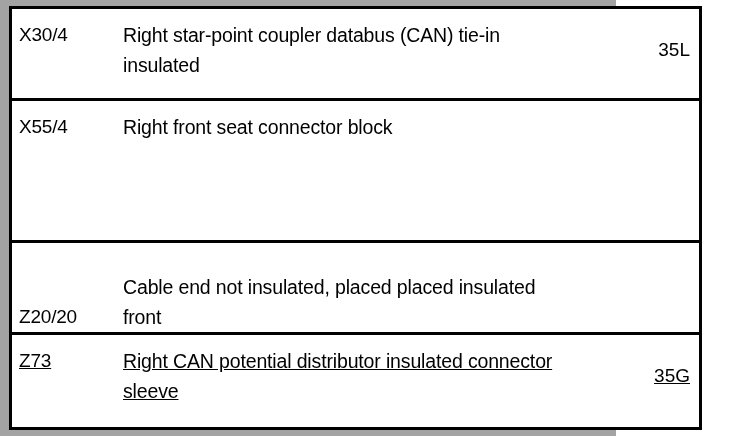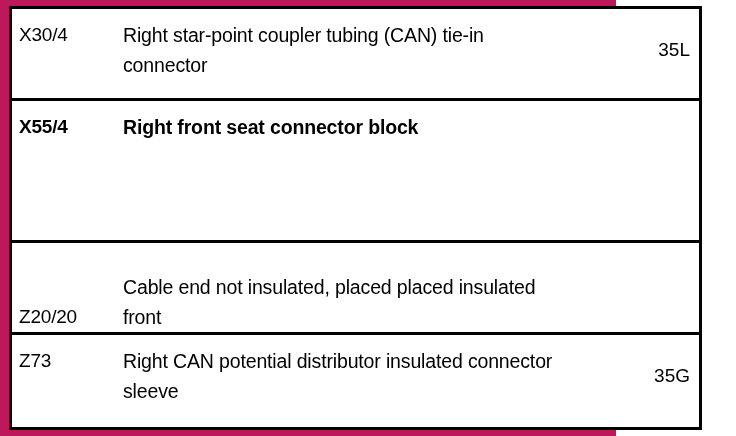--- a/index.html
+++ b/index.html
@@ -13,21 +13,21 @@
     height: 436px;
     overflow: hidden;
     font-family: "Liberation Sans", sans-serif;
     color: #000000;
   }
 
   #page-root {
     position: relative;
     width: 616px;
     height: 436px;
-    background: #be185d;
+    background: #a3a3a3;
   }
 
   
   .legend-table {
     position: absolute;
     left: 9px;
     top: 6px;
     width: 693px;
     height: 424px;
     box-sizing: border-box;
@@ -43,23 +43,23 @@
     align-items: flex-start;
     border-bottom: 3px solid #000000;
     background: #ffffff;
   }
   .legend-row:last-child {
     border-bottom: none;
   }
 
   
   .row-h1 { height: 92px; }
-  .row-h2 { height: 142px; font-weight: bold; }
+  .row-h2 { height: 142px; }
   .row-h3 { height: 92px; align-items: flex-end; }
-  .row-h4 { height: 92px; }
+  .row-h4 { height: 92px; text-decoration: underline; }
 
   .cell-code {
     flex: 0 0 111px;
     width: 111px;
     padding: 11px 0 0 7px;
     box-sizing: border-box;
     font-size: 19px;
     line-height: 30px;
     letter-spacing: -0.2px;
     white-space: nowrap;
@@ -99,22 +99,22 @@
 
 <div id="page-root">
 
   <div class="legend-table">
 
     <div class="legend-row row-h1">
       <div class="cell-code">
         <span>X30/4</span>
       </div>
       <div class="cell-desc">
-        <span class="desc-line">Right star-point coupler tubing (CAN) tie-in</span>
-        <span class="desc-line">connector</span>
+        <span class="desc-line">Right star-point coupler databus (CAN) tie-in</span>
+        <span class="desc-line">insulated</span>
       </div>
       <div class="cell-loc">
         <span class="loc-line">35L</span>
       </div>
     </div>
 
     <div class="legend-row row-h2">
       <div class="cell-code">
         <span>X55/4</span>
       </div>

